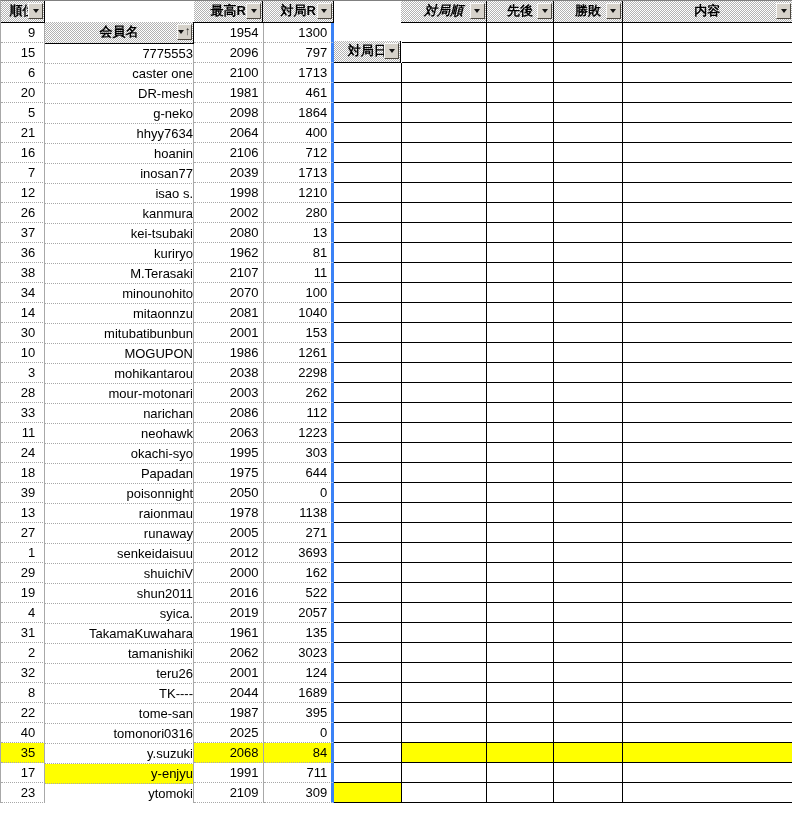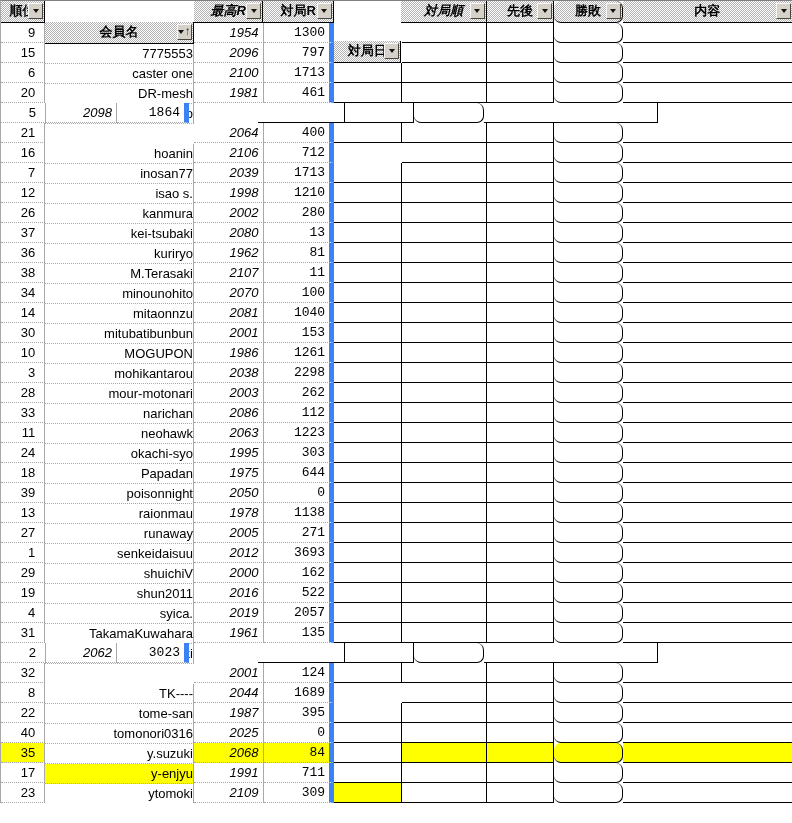--- a/index.html
+++ b/index.html
@@ -45,25 +45,25 @@
   }
   .tri{width:0;height:0;border-left:3px solid transparent;border-right:3px solid transparent;border-top:4px solid #111;}
   .fbtn .up{font-size:10px;line-height:1;font-weight:bold;color:#111;margin-left:1px;transform:scaleY(1.15);}
   
   .row{display:flex;height:20px;}
   .cell{
     box-sizing:border-box;height:20px;line-height:19px;
     white-space:nowrap;overflow:hidden;background:#fff;
   }
   
-  .c0{width:45px;} .c1{width:152px;margin-top:21px;} .c2{width:71px;font-style:italic;} .c3{width:72px;}
-  .c4{width:69px;margin-top:40px;} .c5{width:87px;font-style:italic;} .c6{width:69px;} .c7{width:70px;border-radius:7px;} .c8{width:174px;}
+  .c0{width:45px;} .c1{width:152px;margin-top:21px;} .c2{width:71px;} .c3{width:72px;}
+  .c4{width:69px;margin-top:40px;} .c5{width:87px;font-style:italic;} .c6{width:69px;} .c7{width:70px;} .c8{width:174px;}
   
   .cell.c0,.cell.c1,.cell.c2{border-right:1px solid #a8a8a8;border-bottom:1px dotted #a8a8a8;}
-  .cell.c3{border-right:5px solid #3b82f6;border-bottom:1px dotted #a8a8a8;font-family:Liberation Mono, monospace;}
+  .cell.c3{border-right:3px solid #3b82f6;border-bottom:1px dotted #a8a8a8;}
   
   .cell.c4,.cell.c5,.cell.c6,.cell.c7,.cell.c8{border-right:1px solid #000;border-bottom:1px solid #000;}
   
   .cell.c0{text-align:right;padding-right:9px;}
   .cell.c1{text-align:right;padding-left:3px;}
   .cell.c2,.cell.c3{text-align:right;padding-right:4px;}
   
   .row.hl .cell{background:var(--hl,#ffff00);}
 </style>
 </head>
@@ -140,20 +140,21 @@
         <div class="cell c2">1981</div>
         <div class="cell c3">461</div>
         <div class="cell c4"></div>
         <div class="cell c5"></div>
         <div class="cell c6"></div>
         <div class="cell c7"></div>
         <div class="cell c8"></div>
       </div>
       <div class="row">
         <div class="cell c0">5</div>
+        <div class="cell c1">hhyy7634</div>
         <div class="cell c2">2098</div>
         <div class="cell c3">1864</div>
         <div class="cell c4"></div>
         <div class="cell c5"></div>
         <div class="cell c6"></div>
         <div class="cell c7"></div>
         <div class="cell c8"></div>
       </div>
       <div class="row">
         <div class="cell c0">21</div>
@@ -436,20 +437,21 @@
         <div class="cell c2">1961</div>
         <div class="cell c3">135</div>
         <div class="cell c4"></div>
         <div class="cell c5"></div>
         <div class="cell c6"></div>
         <div class="cell c7"></div>
         <div class="cell c8"></div>
       </div>
       <div class="row">
         <div class="cell c0">2</div>
+        <div class="cell c1">teru26</div>
         <div class="cell c2">2062</div>
         <div class="cell c3">3023</div>
         <div class="cell c4"></div>
         <div class="cell c5"></div>
         <div class="cell c6"></div>
         <div class="cell c7"></div>
         <div class="cell c8"></div>
       </div>
       <div class="row">
         <div class="cell c0">32</div>

